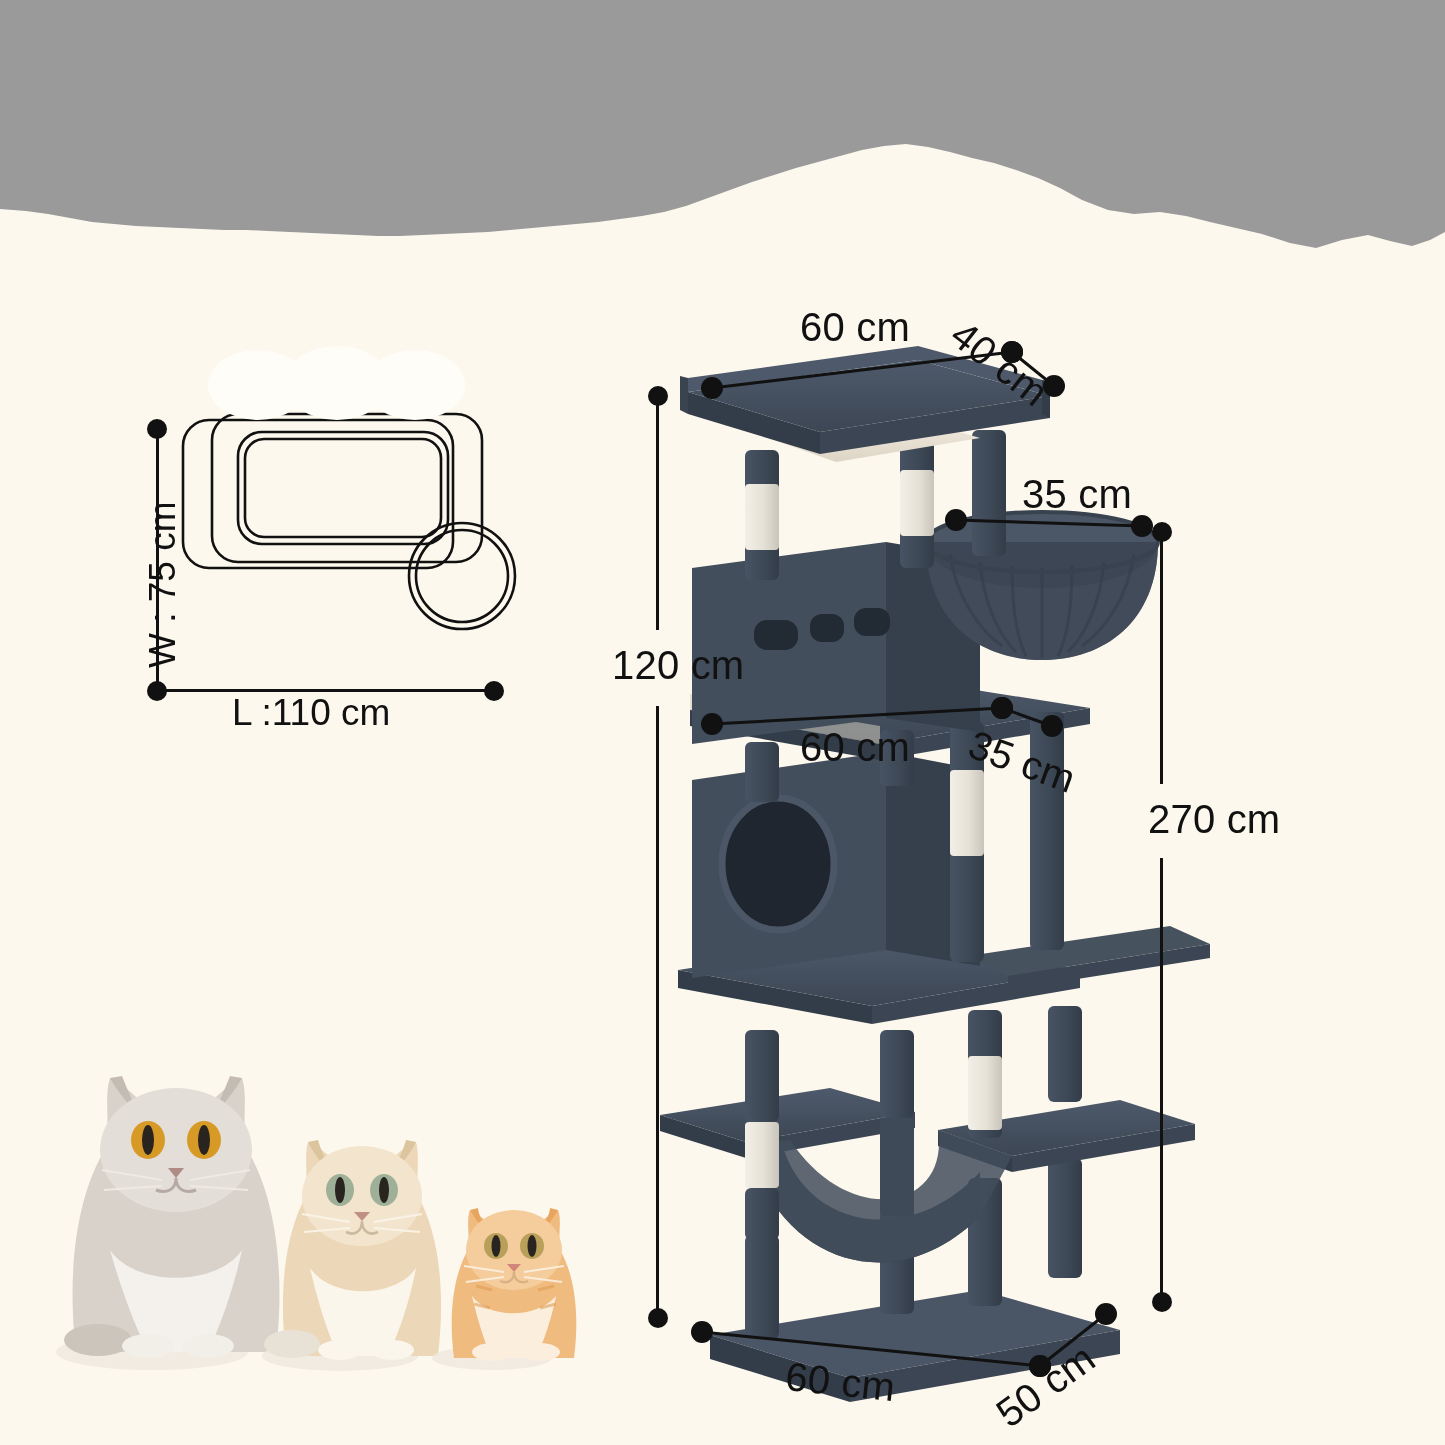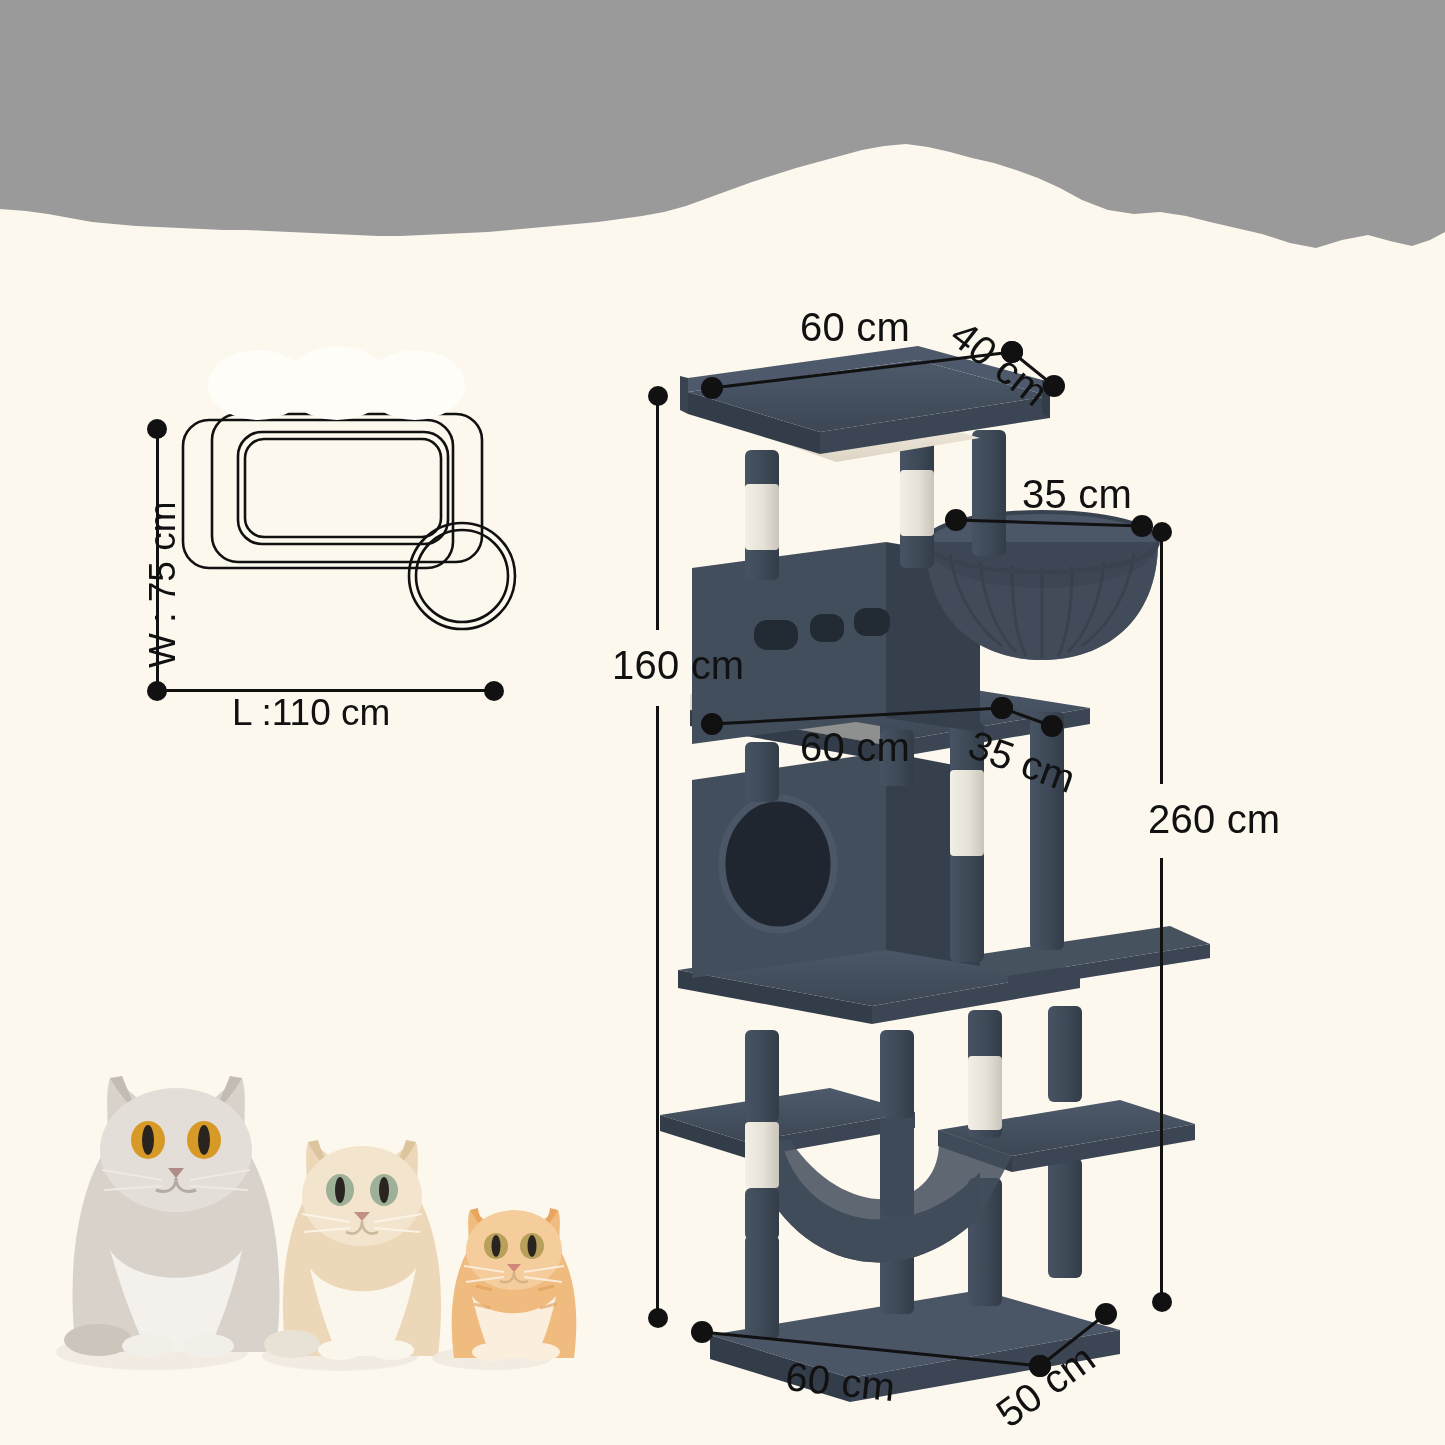--- a/index.html
+++ b/index.html
@@ -359,41 +359,41 @@
     <line x1="10" y1="8" x2="196" y2="14"></line>
     <circle cx="10" cy="8" r="11"></circle>
     <circle cx="196" cy="14" r="11"></circle>
   </svg>
   <div class="dim-label big" style="left:1022px; top:472px;">35 cm</div>
 
   <div class="dim-line dim-v" style="left:656px; top:396px; height:234px;"></div>
   <div class="dim-line dim-v" style="left:656px; top:706px; height:612px;"></div>
   <div class="dot" style="left:648px; top:386px;"></div>
   <div class="dot" style="left:648px; top:1308px;"></div>
-  <div class="dim-label big" style="left:612px; top:643px;">160 cm</div>
+  <div class="dim-label big" style="left:612px; top:643px;">120 cm</div>
 
   <svg class="dim-svg" style="left:700px; top:700px; width:330px; height:36px;">
     <line x1="12" y1="24" x2="302" y2="8"></line>
     <circle cx="12" cy="24" r="11"></circle>
     <circle cx="302" cy="8" r="11"></circle>
   </svg>
   <div class="dim-label big" style="left:800px; top:725px;">60 cm</div>
 
   <svg class="dim-svg" style="left:1002px; top:708px; width:70px; height:30px;">
     <line x1="0" y1="0" x2="50" y2="18"></line>
     <circle cx="0" cy="0" r="11"></circle>
     <circle cx="50" cy="18" r="11"></circle>
   </svg>
   <div class="dim-label big" style="left:978px; top:722px; transform:rotate(20deg); transform-origin:left top;">35 cm</div>
 
   <div class="dim-line dim-v" style="left:1160px; top:532px; height:252px;"></div>
   <div class="dim-line dim-v" style="left:1160px; top:858px; height:442px;"></div>
   <div class="dot" style="left:1152px; top:522px;"></div>
   <div class="dot" style="left:1152px; top:1292px;"></div>
-  <div class="dim-label big" style="left:1148px; top:797px;">260 cm</div>
+  <div class="dim-label big" style="left:1148px; top:797px;">270 cm</div>
 
   <svg class="dim-svg" style="left:690px; top:1320px; width:370px; height:58px;">
     <line x1="12" y1="12" x2="350" y2="46"></line>
     <circle cx="12" cy="12" r="11"></circle>
     <circle cx="350" cy="46" r="11"></circle>
   </svg>
   <div class="dim-label big" style="left:788px; top:1354px; transform:rotate(6deg); transform-origin:left top;">60 cm</div>
 
   <svg class="dim-svg" style="left:1040px; top:1310px; width:90px; height:68px;">
     <line x1="0" y1="56" x2="66" y2="4"></line>

